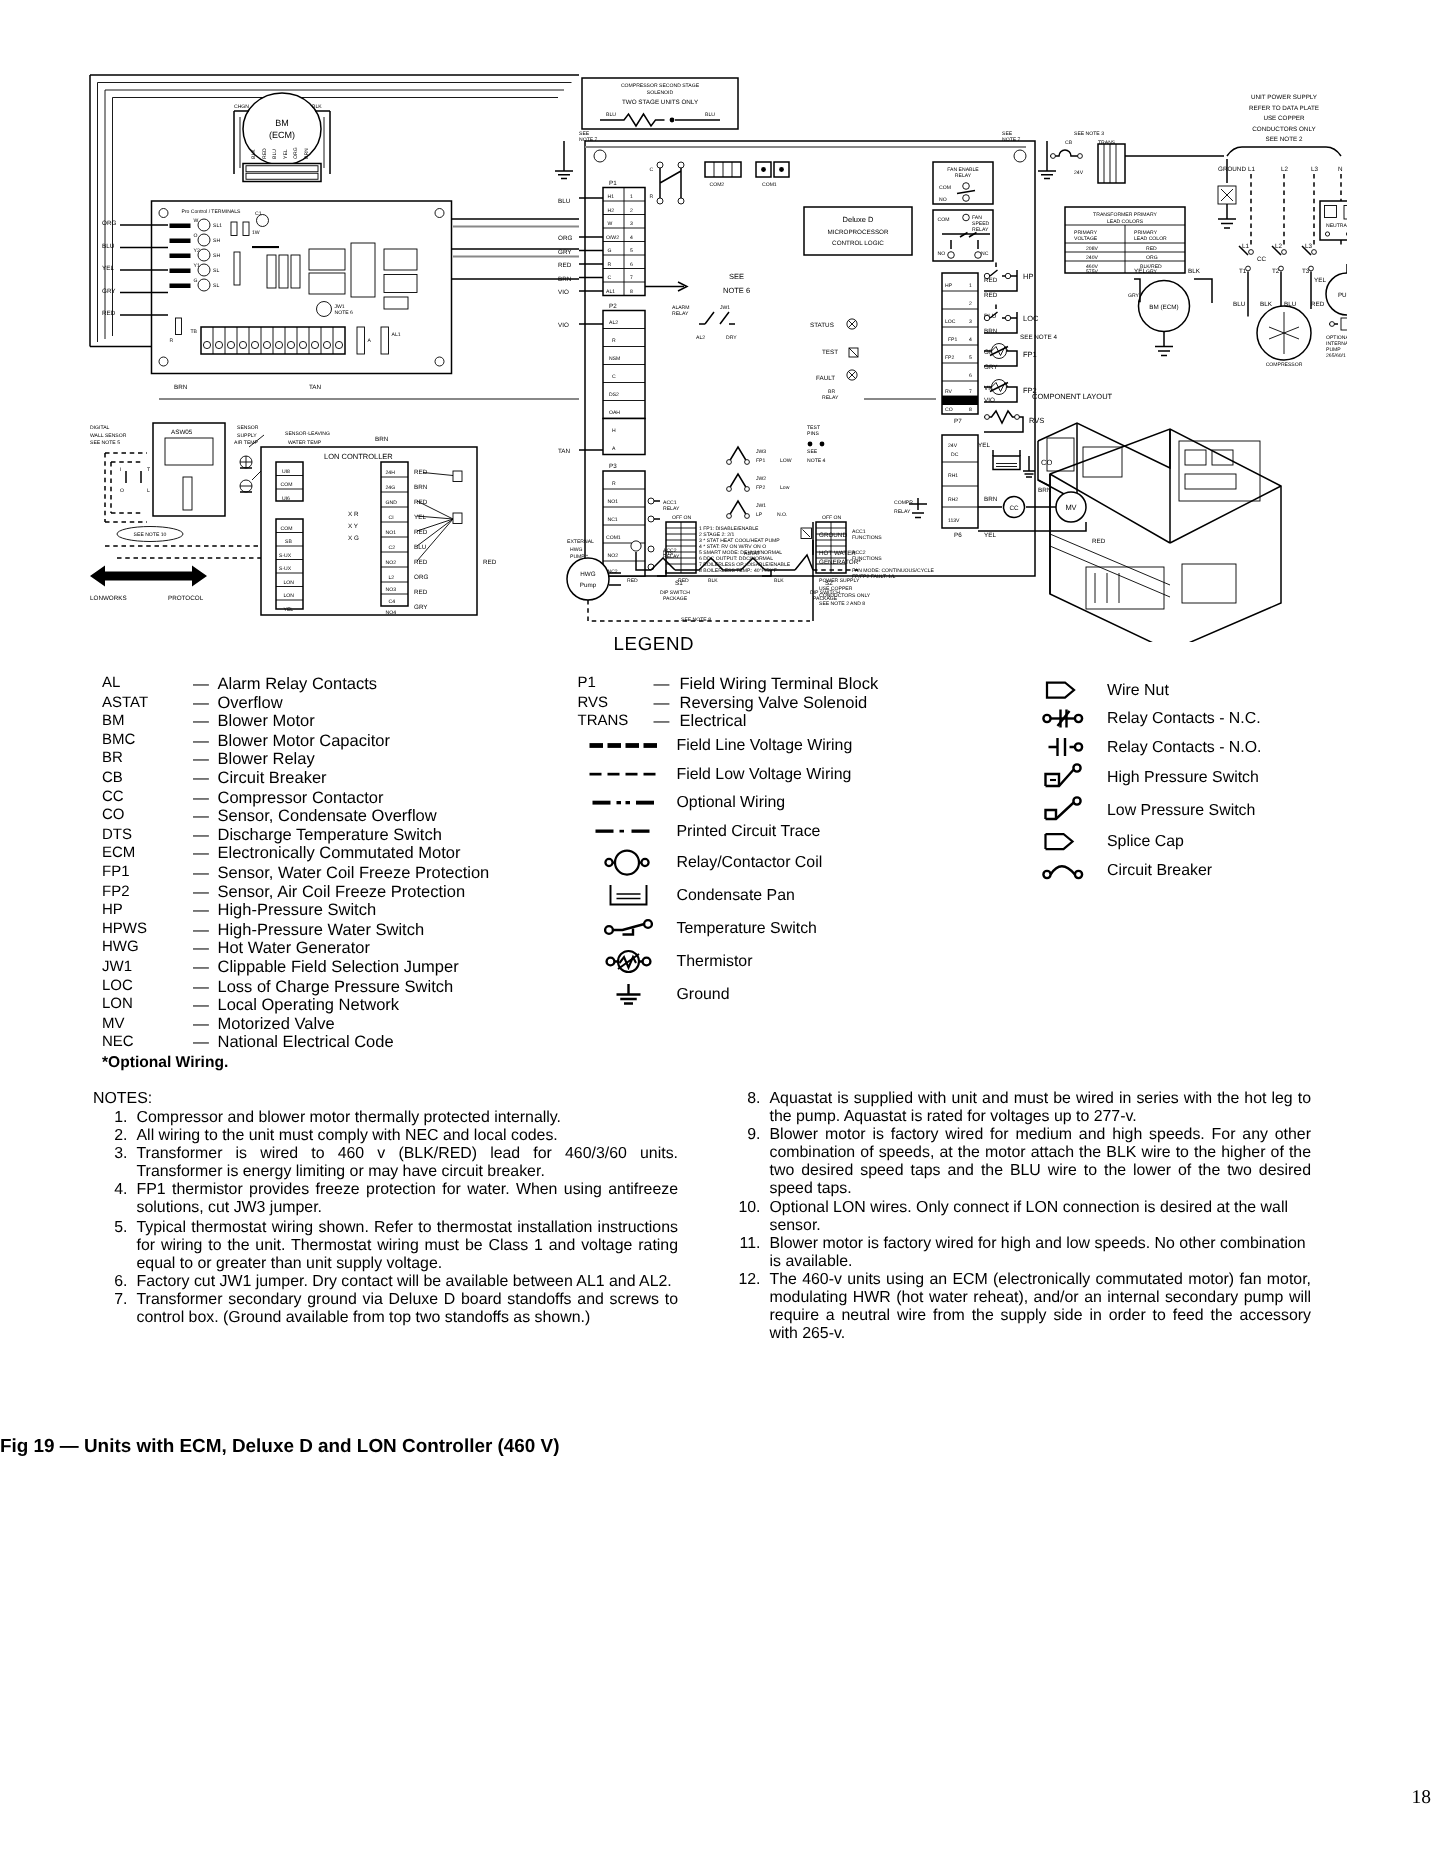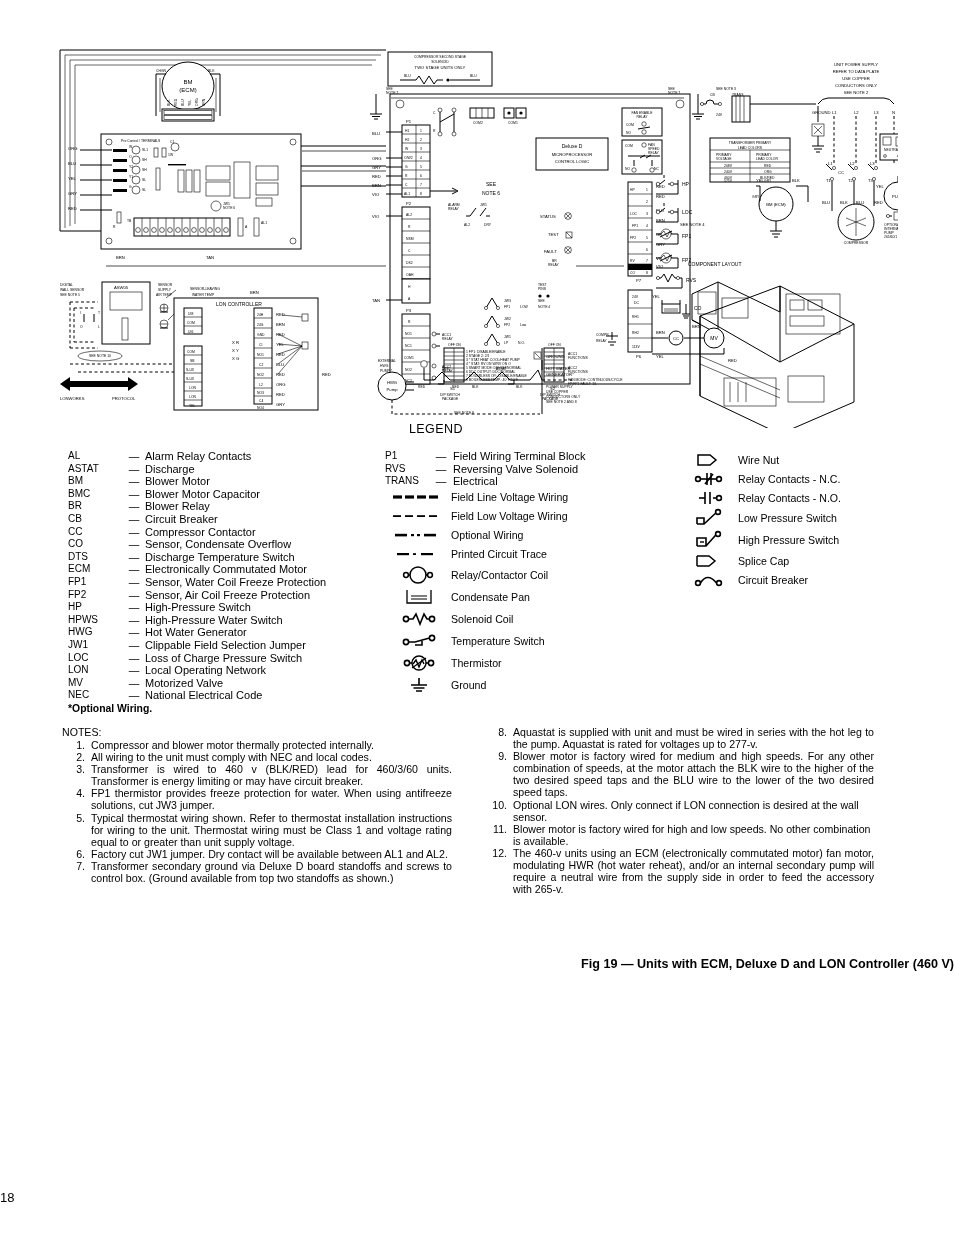--- a/index.html
+++ b/index.html
@@ -41,24 +41,24 @@
   .notes-col{position:absolute;top:0;width:390px;}
   .notes-col.left{left:0;}
   .notes-col.right{left:422px;}
   .notes-head{font-size:10.6px;margin-bottom:1px;}
   .note{display:flex;font-size:10.6px;line-height:12.1px;margin-bottom:0px;}
   .note .num{width:23px;flex:none;text-align:right;padding-right:6px;}
   .note .txt{flex:1;text-align:justify;}
   .note .txt.nj{text-align:left;}
 
   
-  .caption{position:absolute;left:0;right:0;top:957px;text-align:right;
+  .caption{position:absolute;left:0;right:0;top:957px;text-align:left;
            font-size:12.6px;font-weight:bold;}
-  .pagenum{position:absolute;left:0;right:0;top:1190px;text-align:left;
-           font-family:Liberation Sans, sans-serif;font-size:13px;}
+  .pagenum{position:absolute;left:0;right:0;top:1190px;text-align:right;
+           font-family:Liberation Serif, serif;font-size:13px;}
 </style>
 </head>
 <body>
 
 <div class="page">
 
   <div class="diagram">
     <svg width="842" height="382" viewBox="0 0 842 382" xmlns="http://www.w3.org/2000/svg">
       <defs>
         <style>
@@ -882,21 +882,21 @@
 
     <div class="lg-col c1">
       <div class="lg-row">
           <span class="lg-abbr">AL</span>
           <span class="lg-dash">—</span>
           <span class="lg-def">Alarm Relay Contacts</span>
         </div>
       <div class="lg-row">
           <span class="lg-abbr">ASTAT</span>
           <span class="lg-dash">—</span>
-          <span class="lg-def">Discharge</span>
+          <span class="lg-def">Overflow</span>
         </div>
       <div class="lg-row">
           <span class="lg-abbr">BM</span>
           <span class="lg-dash">—</span>
           <span class="lg-def">Blower Motor</span>
         </div>
       <div class="lg-row">
           <span class="lg-abbr">BMC</span>
           <span class="lg-dash">—</span>
           <span class="lg-def">Blower Motor Capacitor</span>
@@ -1071,30 +1071,20 @@
       <div class="sym-row tall">
         <span class="sym-box">
           <svg width="54" height="20">
               <path d="M16 3 V16 H40 V3" fill="none" stroke="#000" stroke-width="1.3"></path>
               <path d="M20 9 H36 M20 12 H36" stroke="#000" stroke-width="1.1"></path>
             </svg>
         </span>
         <span class="sym-label">Condensate Pan</span>
       </div>
 
-      <div class="sym-row tall">
-        <span class="sym-box">
-          <svg width="54" height="20">
-              <circle cx="15" cy="10" r="2.6" fill="none" stroke="#000" stroke-width="1.6"></circle>
-              <circle cx="41" cy="10" r="2.6" fill="none" stroke="#000" stroke-width="1.6"></circle>
-              <path d="M17.6 10 H22 l3 -5 l4 10 l4 -10 l3 5 h2.8" fill="none" stroke="#000" stroke-width="1.6"></path>
-            </svg>
-        </span>
-        <span class="sym-label">Solenoid Coil</span>
-      </div>
 
       <div class="sym-row tall">
         <span class="sym-box">
           <svg width="54" height="20">
               <circle cx="15" cy="11" r="2.6" fill="none" stroke="#000" stroke-width="1.6"></circle>
               <circle cx="41" cy="7" r="2.6" fill="none" stroke="#000" stroke-width="1.6"></circle>
               <path d="M17.6 11 H24 L38.6 7" fill="none" stroke="#000" stroke-width="1.6"></path>
               <path d="M24 14 h7 v-4" fill="none" stroke="#000" stroke-width="1.6"></path>
             </svg>
         </span>
@@ -1154,36 +1144,36 @@
               <path d="M11 3 V15 M16 3 V15" stroke="#000" stroke-width="1.6"></path>
               <path d="M5 9 H11" stroke="#000" stroke-width="1.6"></path>
             </svg>
         </span>
         <span class="sym-label">Relay Contacts - N.O.</span>
       </div>
       <div class="sym-row tall">
         <span class="sym-box">
           <svg width="30" height="20">
               <circle cx="24" cy="4" r="2.4" fill="none" stroke="#000" stroke-width="1.6"></circle>
-              <path d="M3 16 H10 L21.8 5" fill="none" stroke="#000" stroke-width="1.6"></path>
-              <path d="M3 16 V10 H10 V16" fill="none" stroke="#000" stroke-width="1.6"></path>
-            </svg>
-        </span>
-        <span class="sym-label">Low Pressure Switch</span>
-      </div>
-      <div class="sym-row tall">
-        <span class="sym-box">
-          <svg width="30" height="20">
-              <circle cx="24" cy="4" r="2.4" fill="none" stroke="#000" stroke-width="1.6"></circle>
               <path d="M3 16 H12 L21.8 5" fill="none" stroke="#000" stroke-width="1.6"></path>
               <path d="M3 16 V8 H12 V16" fill="none" stroke="#000" stroke-width="1.6"></path>
               <path d="M6 12 H10" stroke="#000" stroke-width="1.4"></path>
             </svg>
         </span>
         <span class="sym-label">High Pressure Switch</span>
+      </div>
+      <div class="sym-row tall">
+        <span class="sym-box">
+          <svg width="30" height="20">
+              <circle cx="24" cy="4" r="2.4" fill="none" stroke="#000" stroke-width="1.6"></circle>
+              <path d="M3 16 H10 L21.8 5" fill="none" stroke="#000" stroke-width="1.6"></path>
+              <path d="M3 16 V10 H10 V16" fill="none" stroke="#000" stroke-width="1.6"></path>
+            </svg>
+        </span>
+        <span class="sym-label">Low Pressure Switch</span>
       </div>
       <div class="sym-row">
         <span class="sym-box">
           <svg width="30" height="18">
               <path d="M3 4 H15 L21 9 L15 14 H3" fill="none" stroke="#000" stroke-width="1.5"></path>
               <path d="M3 4 V14" stroke="#000" stroke-width="1.5"></path>
             </svg>
         </span>
         <span class="sym-label">Splice Cap</span>
       </div>

